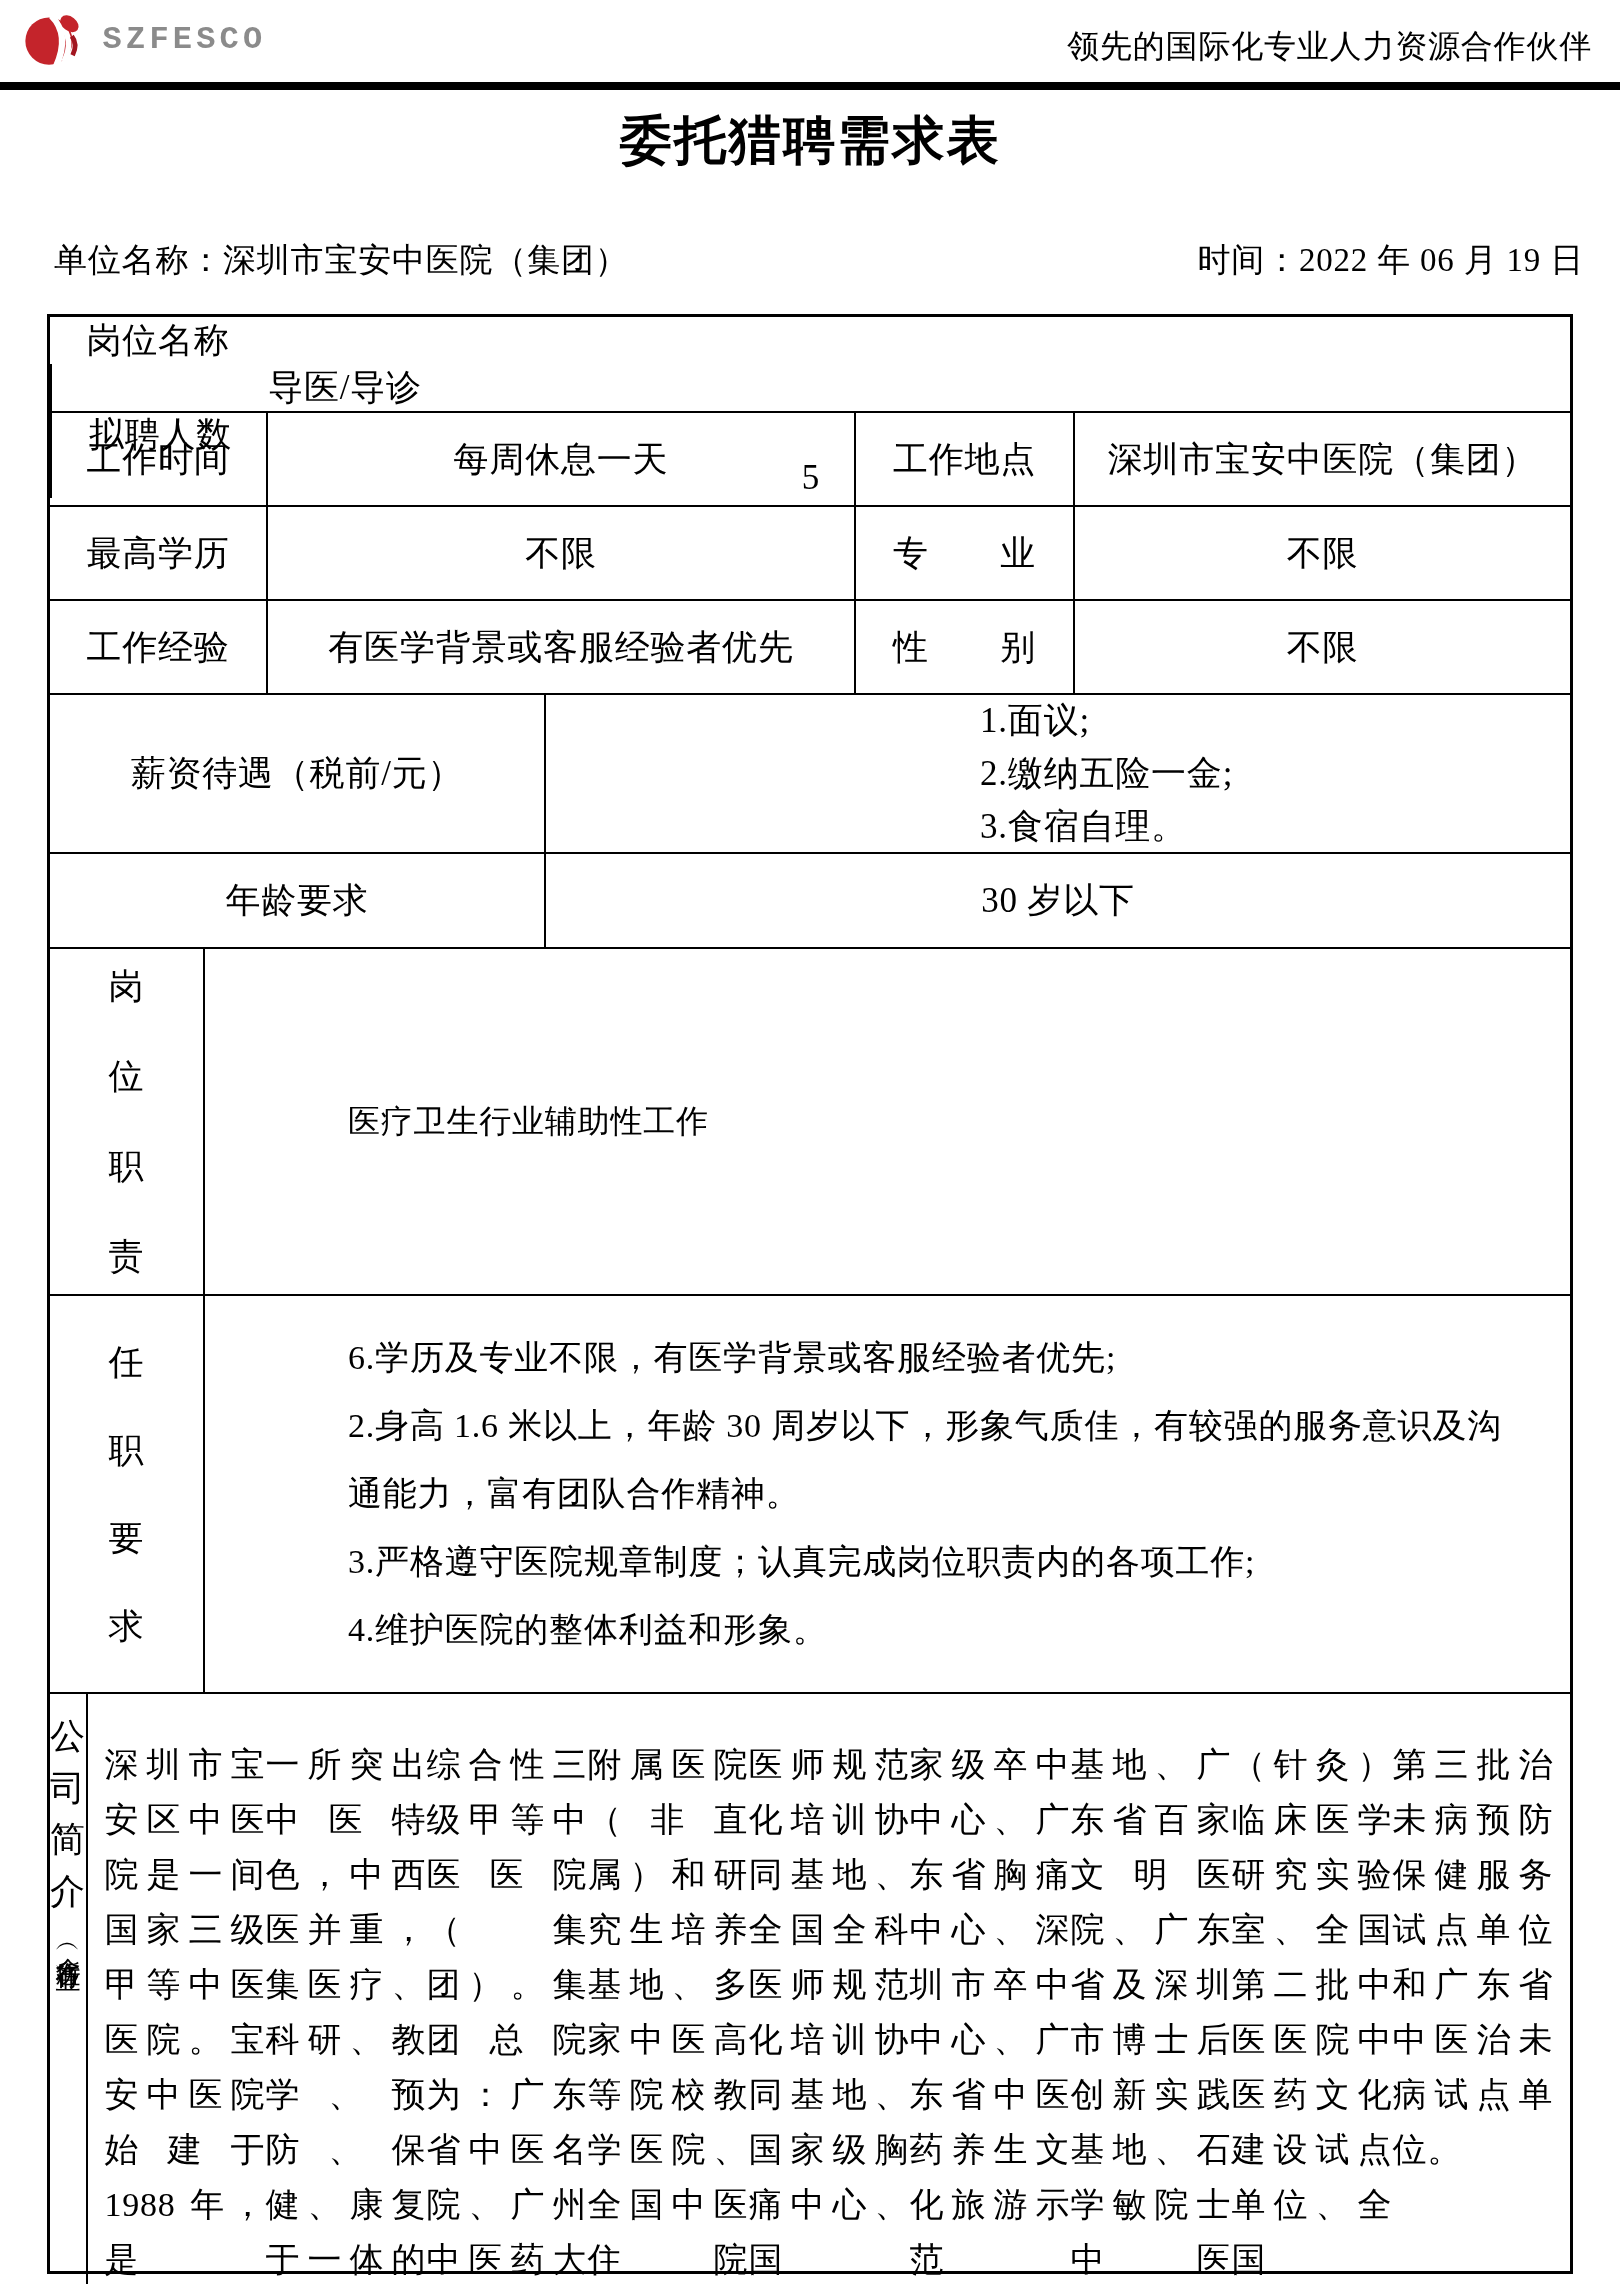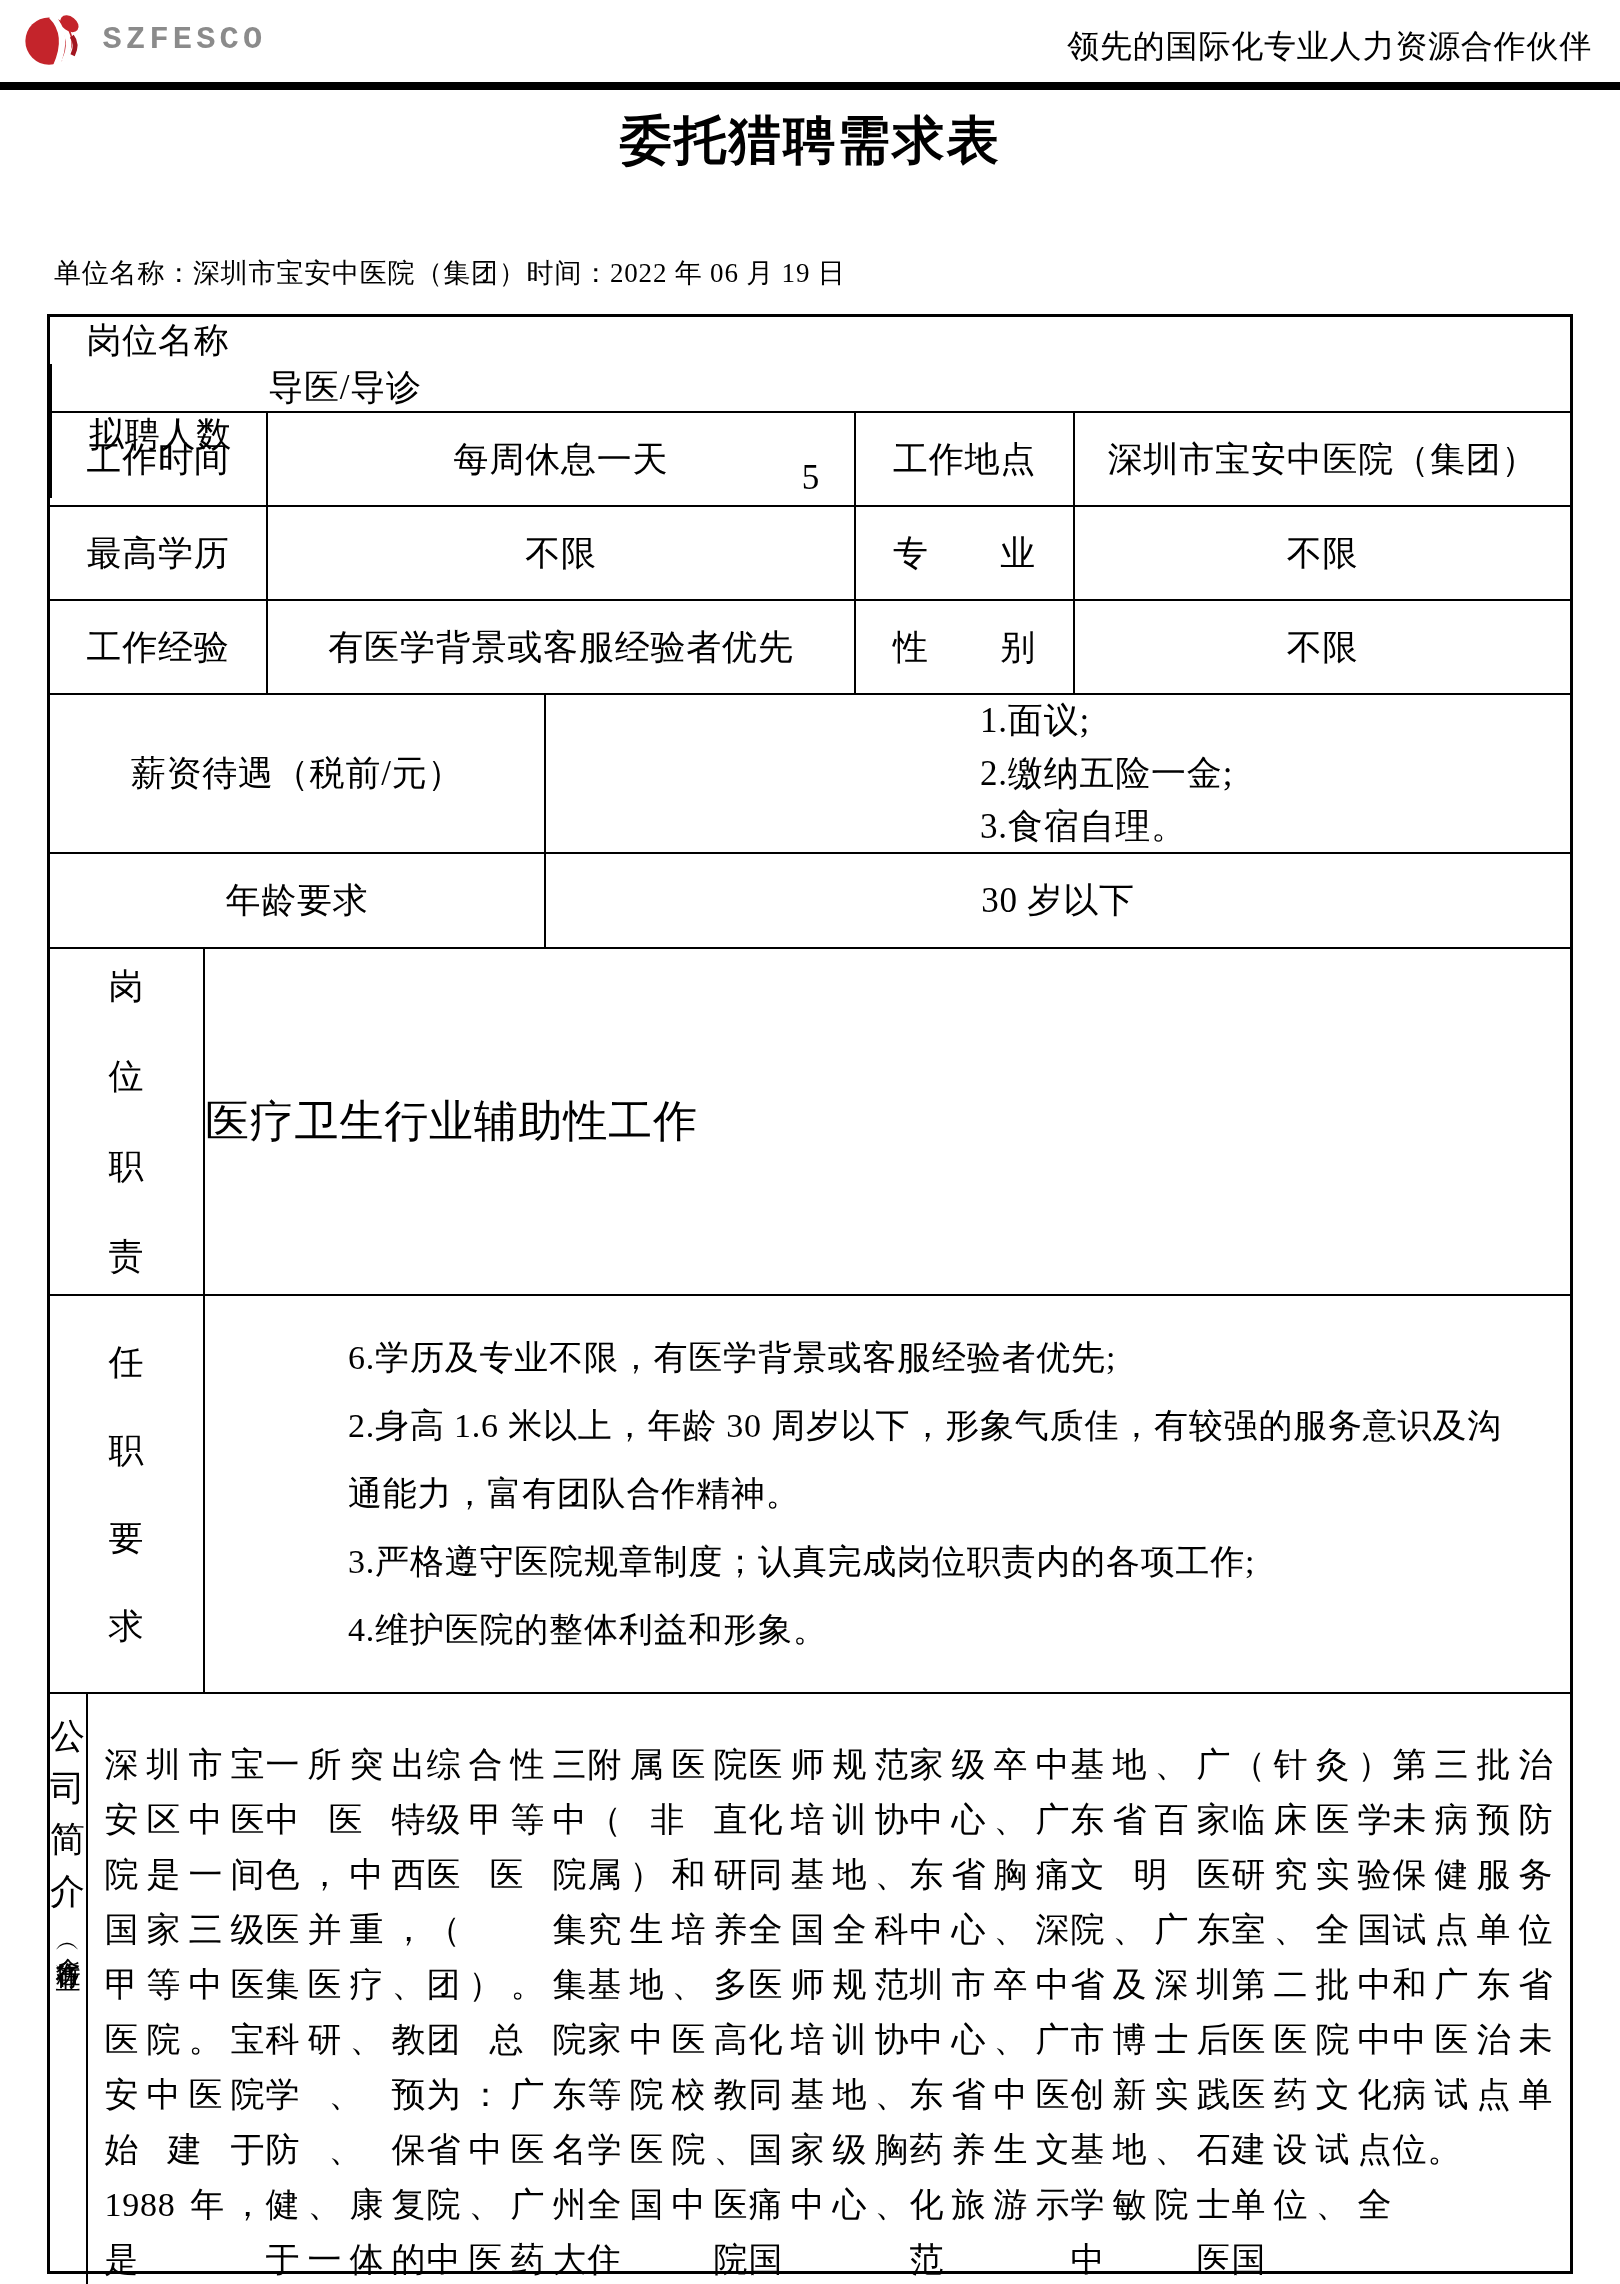--- a/index.html
+++ b/index.html
@@ -16,22 +16,22 @@
     font-weight:bold;font-size:32px;color:#8b8b8b;letter-spacing:4.2px;
   }
   .tagline{position:absolute;right:29px;top:25px;font-size:32px;letter-spacing:0.8px;}
   .rule{position:absolute;left:0;top:82px;width:1621px;height:7.5px;background:#000;}
   .title{
     position:absolute;left:0;top:106px;width:100%;margin:0;text-align:center;
     font-family:"DejaVu Sans","Liberation Sans",sans-serif;
     font-size:52px;font-weight:bold;letter-spacing:2.5px;
   }
   .meta{
-    position:absolute;left:54px;right:37px;top:255px;
-    display:flex;justify-content:flex-start;font-size:27px;letter-spacing:0.8px;
+    position:absolute;left:54px;right:37px;top:238px;
+    display:flex;justify-content:space-between;font-size:33px;letter-spacing:0.8px;
   }
   
   .doc-table{
     position:absolute;left:47px;top:314px;width:1526px;height:1960px;
     border:3.3px solid #000;box-sizing:border-box;display:flex;flex-direction:column;
     font-size:35px;letter-spacing:0.8px;
   }
   .t-row{display:flex;box-sizing:border-box;border-top:2.5px solid #000;flex:0 0 auto;}
   .t-row:first-child{border-top:none;flex-direction:column;}
   .t-row.grow{flex:1 1 auto;}
@@ -52,21 +52,21 @@
   
   .v-label{flex-direction:column;}
   .v-label span{display:block;line-height:1;}
   .gap-duty{gap:55px;}
   .gap-req{gap:53px;}
   .company-label{justify-content:flex-start;padding-top:25px;gap:16.6px;}
   .v-suffix{
     writing-mode:vertical-rl;font-size:25px;letter-spacing:2.5px;margin-top:10px;line-height:1;
   }
   
-  .duty-content{justify-content:flex-start;text-align:left;font-size:44px;}
+  .duty-content{justify-content:flex-start;padding-left:143px;text-align:left;font-size:32px;}
   .req-content{
     flex-direction:column;align-items:flex-start;justify-content:center;
     padding-left:143px;text-align:left;font-size:34px;line-height:68px;
   }
   .req-content div{white-space:nowrap;}
   .company-content{
     align-items:flex-start;justify-content:flex-start;flex-direction:row;
     padding:43px 16.6px 0 16.6px;text-align:left;font-size:34px;line-height:55px;
   }
   .co-line{width:100%;text-align:justify;text-align-last:justify;}

